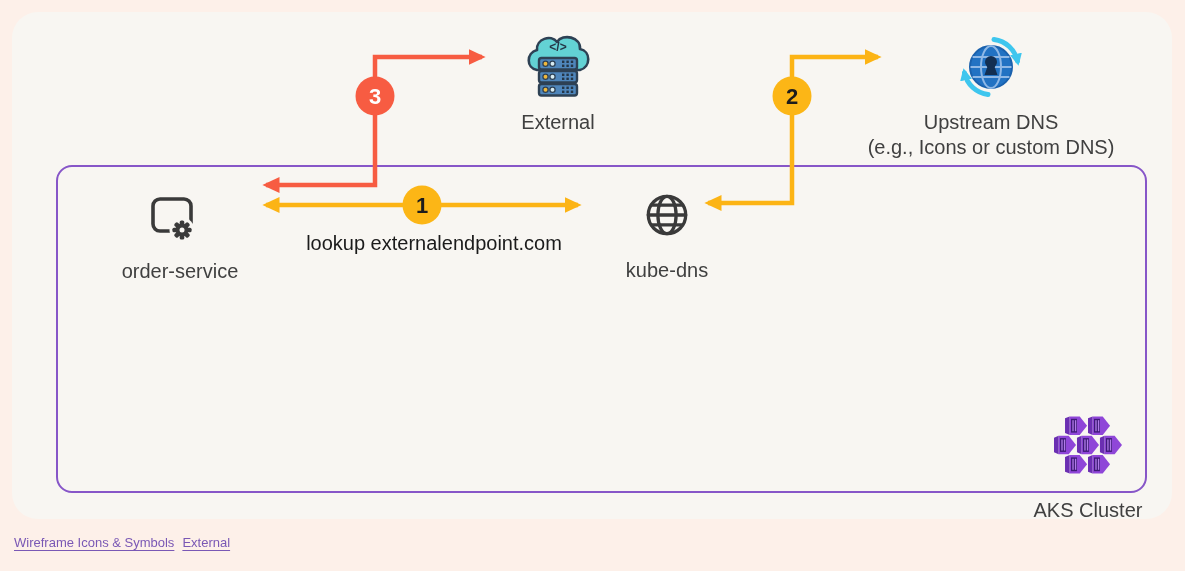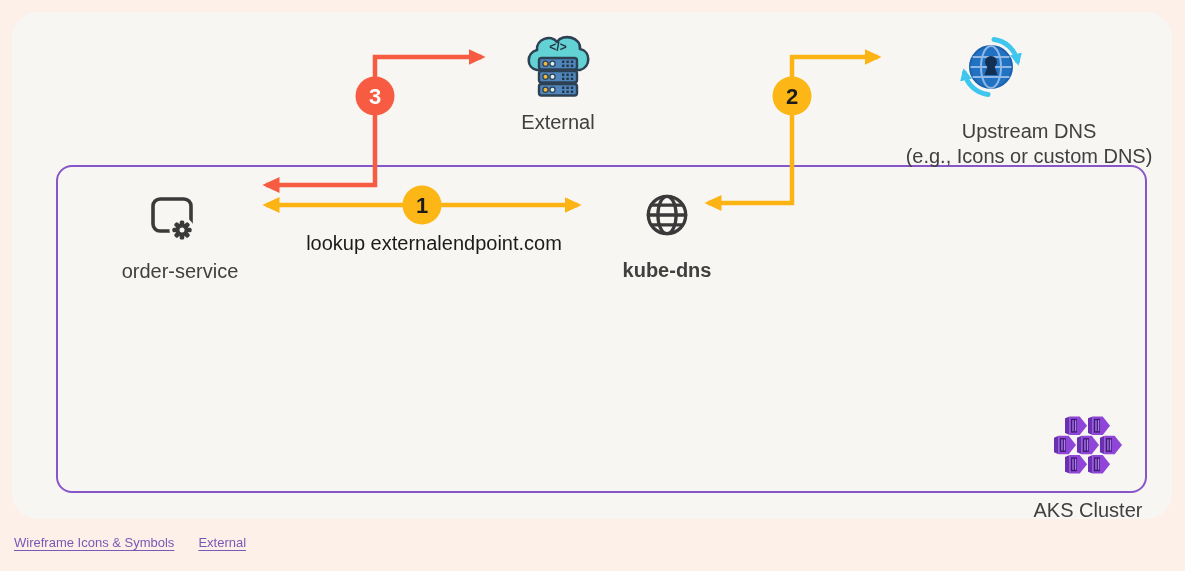--- a/index.html
+++ b/index.html
@@ -23,40 +23,40 @@
     width:1091px; height:328px;
     border:2.5px solid #8756c8;
     border-radius:16px;
     background:transparent;
   }
   .node-label {
     font-size:20px; line-height:24.5px; color:#404040;
     white-space:nowrap; text-align:center;
   }
   .lbl-order   { position:absolute; left:68px;  top:247px; width:200px; }
-  .lbl-kube    { position:absolute; left:555px; top:246px; width:200px;font-weight:bold; }
+  .lbl-kube    { position:absolute; left:555px; top:246px; width:200px; }
   .lbl-ext     { position:absolute; left:446px; top:98px;  width:200px; }
-  .lbl-ups     { position:absolute; left:867px; top:98px;  width:300px;margin-top:9px; }
+  .lbl-ups     { position:absolute; left:829px; top:98px;  width:300px; }
   .lbl-aks     { position:absolute; left:976px; top:486px; width:200px; }
   .lookup-label {
     position:absolute; left:272px; top:220px; width:300px;
     font-size:20px; text-align:center; white-space:nowrap;
   }
   .icon-order { position:absolute; left:134px; top:178px; }
   .icon-kube  { position:absolute; left:631px; top:179px; }
   .icon-ext   { position:absolute; left:512px; top:22px; }
   .icon-ups   { position:absolute; left:946px; top:21px; }
   .icon-aks   { position:absolute; left:1042px; top:404px; }
   .arrows {
     position:absolute; left:0; top:0; width:1185px; height:571px;
     pointer-events:none;
   }
   .footer {
     position:absolute; left:14px; top:535px;
-    display:flex; gap:24px; align-items:center;
+    display:flex; gap:8px; align-items:center;
   }
   .footer a {
     font-size:13px; color:#7a58b5; text-decoration:underline;
     text-underline-offset:3px;
   }
 </style>
 </head>
 <body>
 
 <div class="stage">

